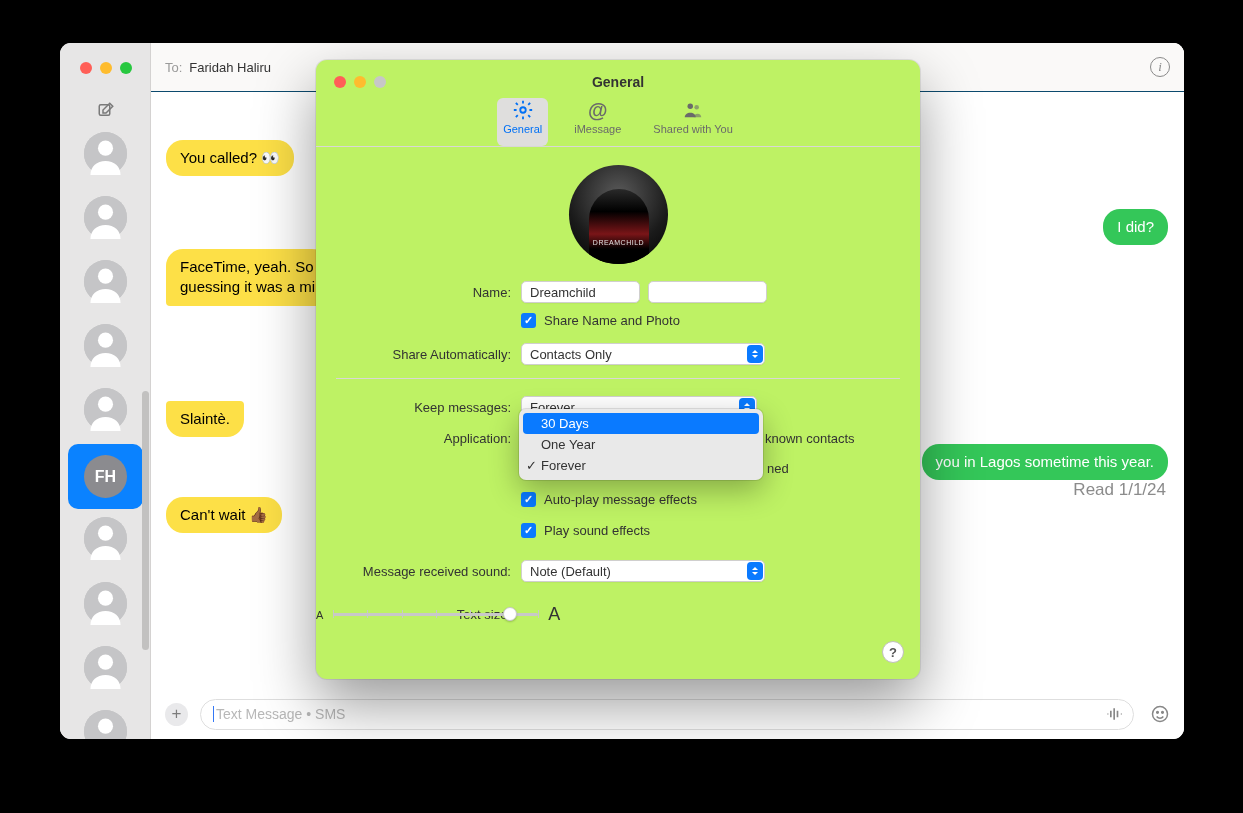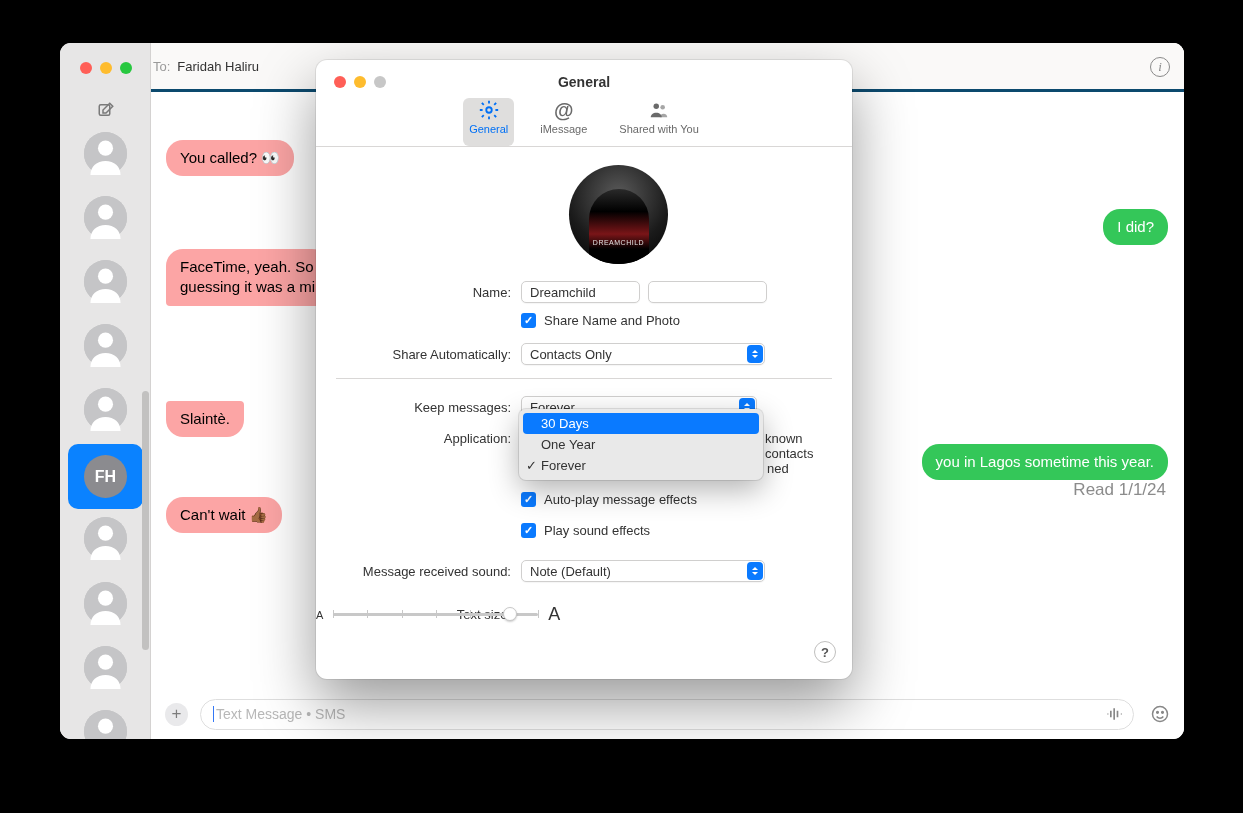--- a/index.html
+++ b/index.html
@@ -10,34 +10,34 @@
 .ml .d{width:12px;height:12px;border-radius:50%}
 .dr{background:#ff5f57}.dy{background:#febc2e}.dg{background:#28c840}.dx{background:#c7c7c7}
 .sidebar{position:absolute;left:0;top:0;width:91px;height:100%;background:#e7e6e6;border-right:1px solid #d4d2d1}
 .compose{position:absolute;left:37px;top:58px;width:18px;height:18px;color:#7a7a7a}
 .contact{position:absolute;left:24px;width:43px;height:43px;border-radius:50%;background:#c4c4c4;display:flex;align-items:center;justify-content:center;color:#fff}
 .contact svg{width:43px;height:43px}
 .contact.sel{background:#0a82ff;color:#fff;border-radius:10px;left:8px;width:75px;height:65px;font-size:16px;font-weight:600}
 .contact.sel .ci{width:43px;height:43px;border-radius:50%;background:#8b8b8f;display:flex;align-items:center;justify-content:center;font-size:16px}
 .scrollbar{position:absolute;left:82px;top:348px;width:7px;height:259px;background:#c2c1c0;border-radius:4px}
 .chat{position:absolute;left:91px;top:0;width:1033px;height:100%;background:#fff}
-.chat-header{position:absolute;left:0;top:0;width:100%;height:49px;border-bottom:3px solid #0c4a6e;display:flex;align-items:center;padding:0 2px;background:#faf9f8}
+.chat-header{position:absolute;left:0;top:0;width:100%;height:49px;border-bottom:1px solid #0c4a6e;display:flex;align-items:center;padding:0 14px;background:#faf9f8}
 .to-lbl{color:#9a9a9a;margin-right:7px}
 .hi{position:absolute;right:14px;top:14px;width:20px;height:20px;color:#8a8a8a;border:1.5px solid #8a8a8a;border-radius:50%;display:flex;align-items:center;justify-content:center;font-size:13px;font-family:Georgia,serif;font-style:italic}
 .msgs{position:absolute;left:0;top:49px;width:100%;bottom:50px}
 .bubble{position:absolute;padding:8px 14px;border-radius:17px;max-width:640px;font-size:15px;line-height:1.35}
-.bin{background:#fca5a5;color:#000;left:15px}
+.bin{background:#fde047;color:#000;left:15px}
 .bout{background:#34c759;color:#fff;right:16px}
 .rr{position:absolute;right:18px;font-size:17px;color:#8b8b8b}
 .input-row{position:absolute;left:0;bottom:0;width:100%;height:50px;display:flex;align-items:center;padding:0 14px;gap:12px}
 .plus{width:23px;height:23px;border-radius:50%;background:#e9e9eb;display:flex;align-items:center;justify-content:center;font-size:17px;color:#7c7c7c;font-weight:300}
 .minput{flex:1;height:31px;border:1px solid #dedede;border-radius:16px;padding:0 12px;display:flex;align-items:center;color:#b8b8b8;font-size:14px;position:relative}
 .micon{width:20px;height:20px;color:#888}
 .emoji{width:20px;height:20px;color:#888;margin-left:4px}
-.prefs{position:absolute;left:316px;top:60px;width:536px;height:619px;background:#ffffff;border-radius:11px;box-shadow:0 25px 60px rgba(0,0,0,0.4),0 0 0 1px rgba(0,0,0,0.08)}
+.prefs{position:absolute;left:316px;top:60px;width:604px;height:619px;background:#bef264;border-radius:11px;box-shadow:0 25px 60px rgba(0,0,0,0.4),0 0 0 1px rgba(0,0,0,0.08)}
 .prefs .ml{left:18px;top:16px}
 .ptitle{position:absolute;top:14px;left:0;width:100%;text-align:center;font-weight:600;font-size:14px}
 .tabs{position:absolute;top:38px;left:0;width:100%;height:49px;display:flex;justify-content:center;gap:20px;border-bottom:1px solid #d9d7d6}
 .tab{display:flex;flex-direction:column;align-items:center;gap:2px;font-size:11px;color:#6a6a6a;padding:1px 6px;border-radius:6px}
 .tab.on{color:#0070f5;background:#dfdedd}
 .tab .ti{width:22px;height:22px;display:flex;align-items:center;justify-content:center}
 .avatar{position:absolute;top:105px;left:253px;width:99px;height:99px;border-radius:50%;background:radial-gradient(circle at 50% 30%,#5a5a5a 0%,#1a1a1a 60%,#000 100%);overflow:hidden;display:flex;align-items:flex-end;justify-content:center}
 .avatar-inner{width:60px;height:75px;background:linear-gradient(180deg,#2a2a2a 0%,#000 30%,#7a1518 60%,#000 80%);border-radius:30px 30px 0 0}
 .avatar-text{position:absolute;bottom:18px;font-size:7px;color:#e0e0e0;letter-spacing:0.5px}
 .frow{position:absolute;left:0;width:100%;display:flex;align-items:center}

